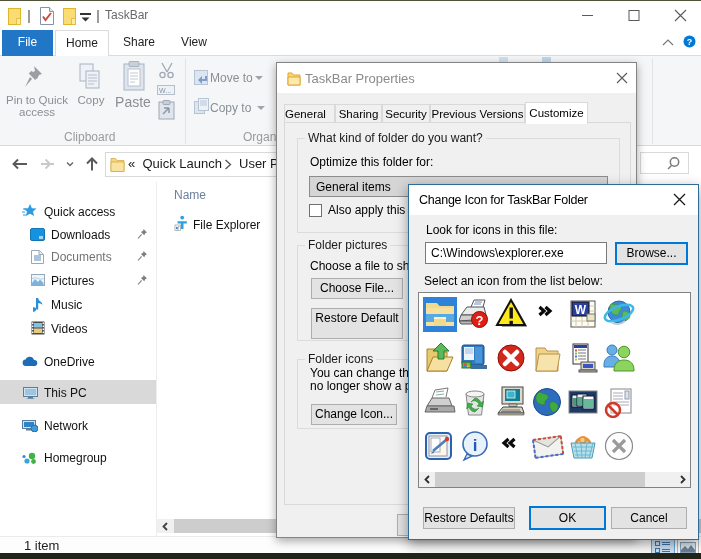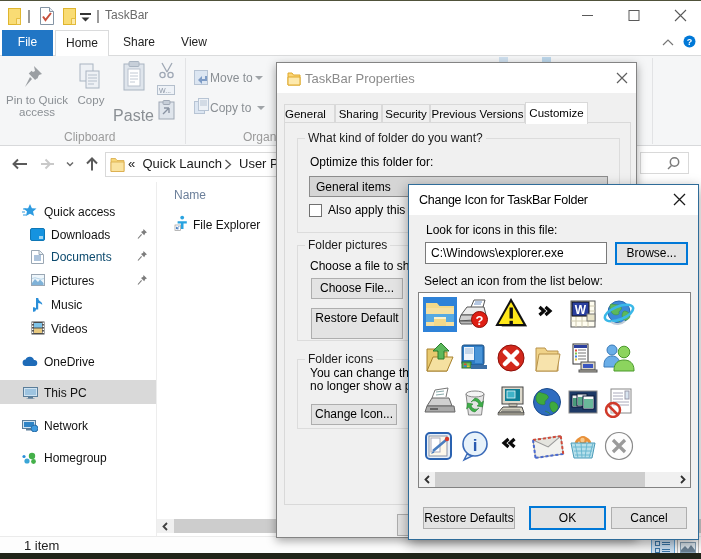--- a/index.html
+++ b/index.html
@@ -95,21 +95,21 @@
   <div class="abs" style="left:72px;top:38px;width:38px;text-align:center;font-size:11.5px;color:#8a8f94">Copy</div>
 
   <svg class="abs" style="left:122px;top:5px" width="24" height="31" viewBox="0 0 24 31">
     <rect x="2" y="3" width="20" height="26" fill="#dfe5ec" stroke="#a9b4c1"></rect>
     <rect x="7" y="0.5" width="10" height="5" rx="1" fill="#c7cfd9" stroke="#a9b4c1"></rect>
     <rect x="6" y="8" width="12" height="17" fill="#fff" stroke="#b9c2cd"></rect>
     <g stroke="#c2cad4">
         <path d="M8 12h8M8 15h8M8 18h8M8 21h5"></path>
       </g>
   </svg>
-  <div class="abs" style="left:112px;top:51px;width:42px;text-align:right;font-size:16px;color:#8a8f94">Paste</div>
+  <div class="abs" style="left:112px;top:38px;width:42px;text-align:center;font-size:14px;color:#8a8f94">Paste</div>
 
   <svg class="abs" style="left:158px;top:6px" width="18" height="17" viewBox="0 0 18 17">
       <g stroke="#9fa8b5" fill="none" stroke-width="1.3">
         <path d="M4 1l5 9M14 1L9 10"></path>
         <circle cx="4.5" cy="13" r="2.6"></circle>
         <circle cx="12.5" cy="13" r="2.6"></circle>
       </g>
     </svg>
   <svg class="abs" style="left:157px;top:29px" width="18" height="10">
       <rect x="0.5" y="0.5" width="17" height="9" fill="#eef2f7" stroke="#b4bfcc"></rect>
@@ -194,21 +194,21 @@
   <svg class="abs" style="left:137px;top:228px" width="11" height="12" viewBox="0 0 11 12">
       <path d="M6.5 1l3.5 3.5-1.6.4-1.2 2.3L4 4l2.2-1.2z" fill="#7d7d7d"></path>
       <path d="M4.6 6.4L1 10.5" stroke="#7d7d7d" stroke-width="1.1"></path>
     </svg>
 
   <svg class="abs" style="left:31px;top:250px" width="13" height="14">
       <path d="M0.5 0.5h8l4 4v9h-12z" fill="#fff" stroke="#9aa7b4"></path>
       <path d="M8 0.5v4h4" fill="#e8eef4" stroke="#9aa7b4"></path>
       <path d="M3 6h7M3 8h7M3 10h7" stroke="#5b87b8" stroke-width="1"></path>
     </svg>
-  <div class="abs" style="left:51px;top:250px;font-size:12px;color:#0c4a6e">Documents</div>
+  <div class="abs" style="left:51px;top:250px;font-size:12px;color:#737373">Documents</div>
   <svg class="abs" style="left:137px;top:250px" width="11" height="12" viewBox="0 0 11 12">
       <path d="M6.5 1l3.5 3.5-1.6.4-1.2 2.3L4 4l2.2-1.2z" fill="#7d7d7d"></path>
       <path d="M4.6 6.4L1 10.5" stroke="#7d7d7d" stroke-width="1.1"></path>
     </svg>
 
   <svg class="abs" style="left:31px;top:274px" width="14" height="12">
       <rect x="0.5" y="0.5" width="13" height="11" fill="#eef6fb" stroke="#9aa7b4"></rect>
       <path d="M1 9l3-4 3 3 2-2.5 3.5 3.5v2H1z" fill="#7fb2d8"></path>
       <path d="M1 4.5Q4 3 7 4.5T13 4.5" stroke="#b7d4e8" fill="none"></path>
     </svg>

